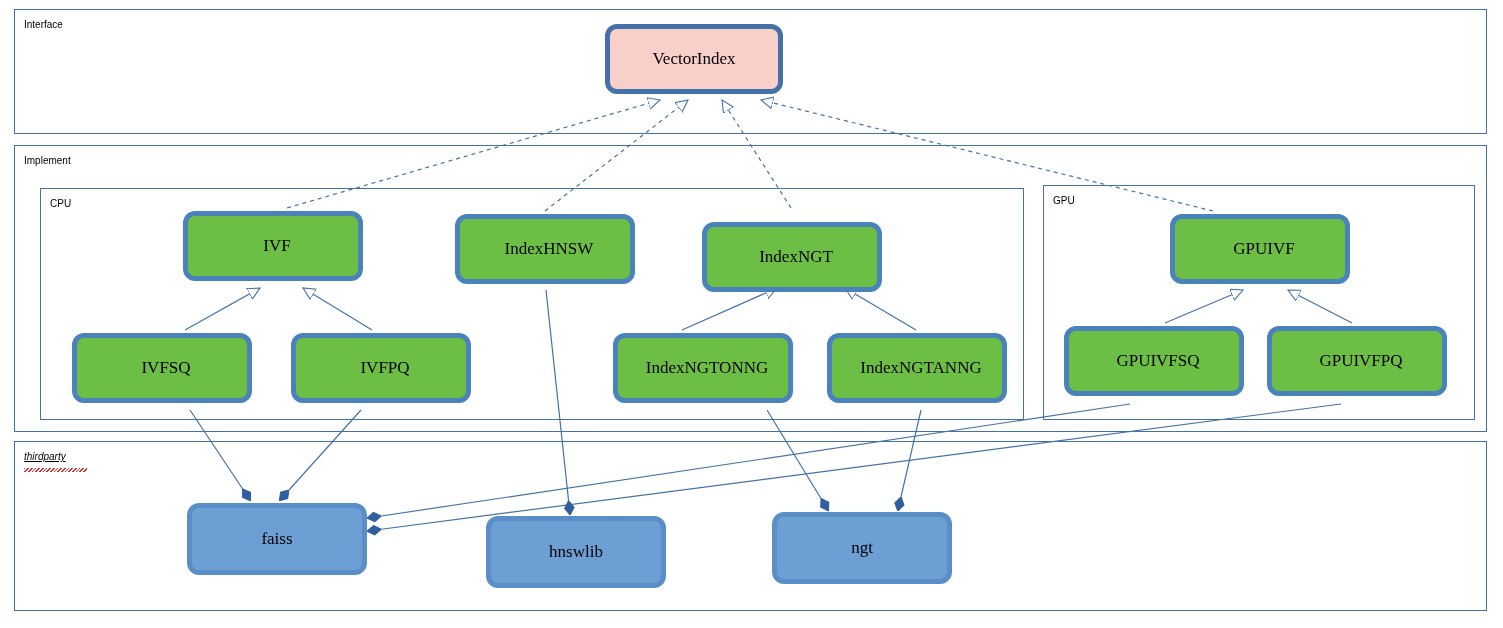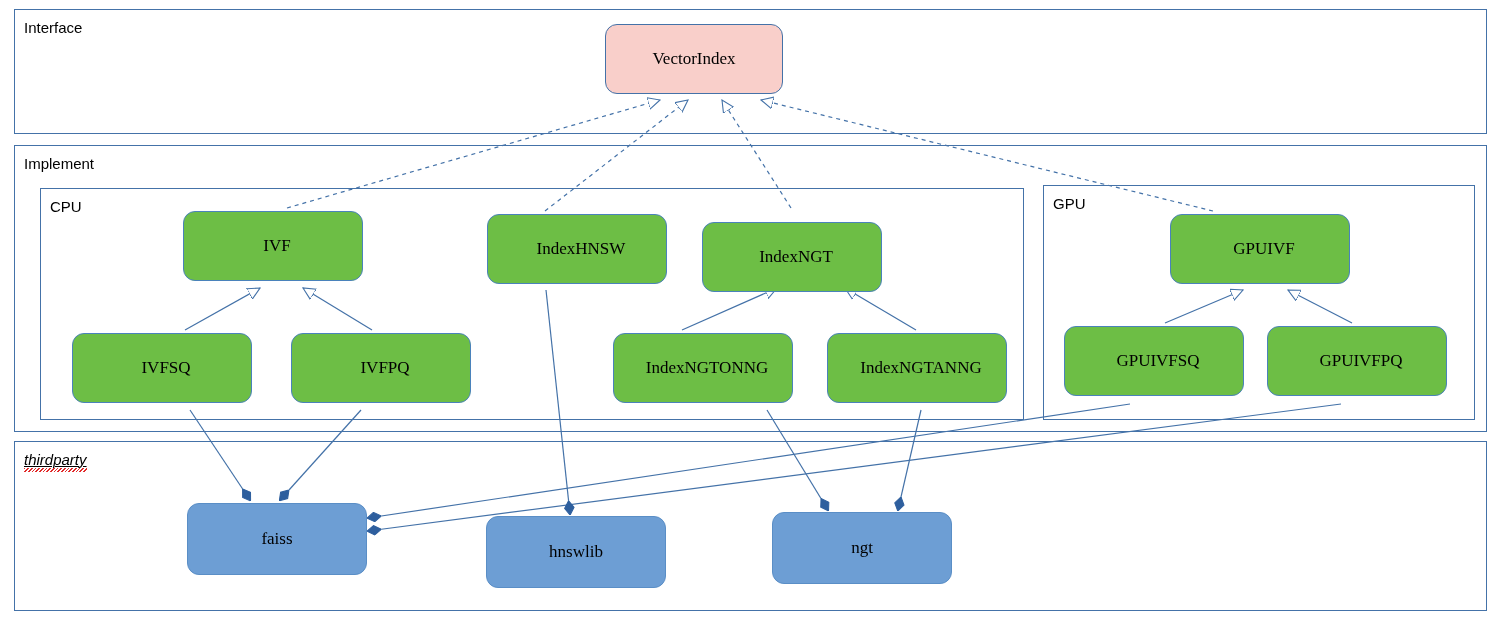--- a/index.html
+++ b/index.html
@@ -27,21 +27,21 @@
   }
   .group-box {
     position: absolute;
     box-sizing: border-box;
     border: 1px solid #4472a8;
     background: transparent;
   }
   .group-label {
     position: absolute;
     font-family: "Liberation Sans", sans-serif;
-    font-size: 15px;
+    font-size: 10px;
     color: #000000;
     white-space: nowrap;
     line-height: 1;
   }
   .group-label.misspelled {
     text-decoration: underline;
     text-decoration-color: #000000;
     text-decoration-thickness: 1px;
     font-style: italic;
   }
@@ -50,21 +50,21 @@
     height: 4px;
     background-image:
       repeating-linear-gradient(135deg,
         #e02020 0px, #e02020 1.2px,
         rgba(255,255,255,0) 1.2px, rgba(255,255,255,0) 2.6px);
     opacity: 0.95;
   }
   .node {
     position: absolute;
     box-sizing: border-box;
-    border: 1px solid #0c4a6e;
+    border: 5px solid #0c4a6e;
     border-radius: 12px;
     display: flex;
     align-items: center;
     justify-content: center;
     font-family: "Liberation Serif", serif;
     font-size: 17px;
     color: #000000;
     text-align: center;
     white-space: nowrap;
   }
@@ -118,21 +118,21 @@
         <path d="M 368,518 L 1130,404" fill="none" stroke="#4472a8" stroke-width="1.2" marker-start="url(#filled-dia)"></path>
         <path d="M 368,531 L 1341,404" fill="none" stroke="#4472a8" stroke-width="1.2" marker-start="url(#filled-dia)"></path>
         <path d="M 570,514 L 546,290" fill="none" stroke="#4472a8" stroke-width="1.2" marker-start="url(#filled-dia)"></path>
         <path d="M 828,510 L 767,410" fill="none" stroke="#4472a8" stroke-width="1.2" marker-start="url(#filled-dia)"></path>
         <path d="M 898,510 L 921,410" fill="none" stroke="#4472a8" stroke-width="1.2" marker-start="url(#filled-dia)"></path>
       </g>
   </svg>
 
   <div class="node iface" id="nd-vectorindex" style="left: 605px; top: 24px; width: 178px; height: 70px;">VectorIndex</div>
   <div class="node impl" id="nd-ivf" style="left: 183px; top: 211px; width: 180px; height: 70px;">IVF</div>
-  <div class="node impl" id="nd-indexhnsw" style="left: 455px; top: 214px; width: 180px; height: 70px; margin-left: 32px;">IndexHNSW</div>
+  <div class="node impl" id="nd-indexhnsw" style="left: 455px; top: 214px; width: 180px; height: 70px;">IndexHNSW</div>
   <div class="node impl" id="nd-indexngt" style="left: 702px; top: 211px; width: 180px; height: 70px; margin-top: 11px;">IndexNGT</div>
   <div class="node impl" id="nd-ivfsq" style="left: 72px; top: 333px; width: 180px; height: 70px;">IVFSQ</div>
   <div class="node impl" id="nd-indexngtonng" style="left: 613px; top: 333px; width: 180px; height: 70px;">IndexNGTONNG</div>
   <div class="node impl" id="nd-ivfpq" style="left: 291px; top: 333px; width: 180px; height: 70px;">IVFPQ</div>
   <div class="node impl" id="nd-indexngtanng" style="left: 827px; top: 333px; width: 180px; height: 70px;">IndexNGTANNG</div>
   <div class="node impl" id="nd-gpuivf" style="left: 1170px; top: 214px; width: 180px; height: 70px;">GPUIVF</div>
   <div class="node impl" id="nd-gpuivfsq" style="left: 1064px; top: 326px; width: 180px; height: 70px;">GPUIVFSQ</div>
   <div class="node impl" id="nd-gpuivfpq" style="left: 1267px; top: 326px; width: 180px; height: 70px;">GPUIVFPQ</div>
   <div class="node thirdp" id="nd-faiss" style="left: 187px; top: 503px; width: 180px; height: 72px;">faiss</div>
   <div class="node thirdp" id="nd-hnswlib" style="left: 486px; top: 516px; width: 180px; height: 72px;">hnswlib</div>

